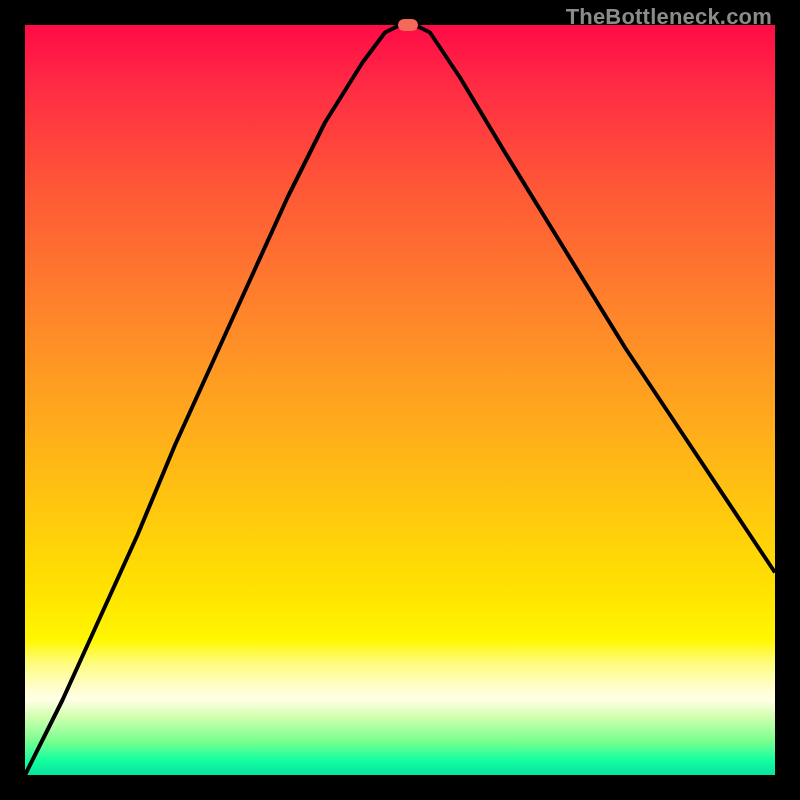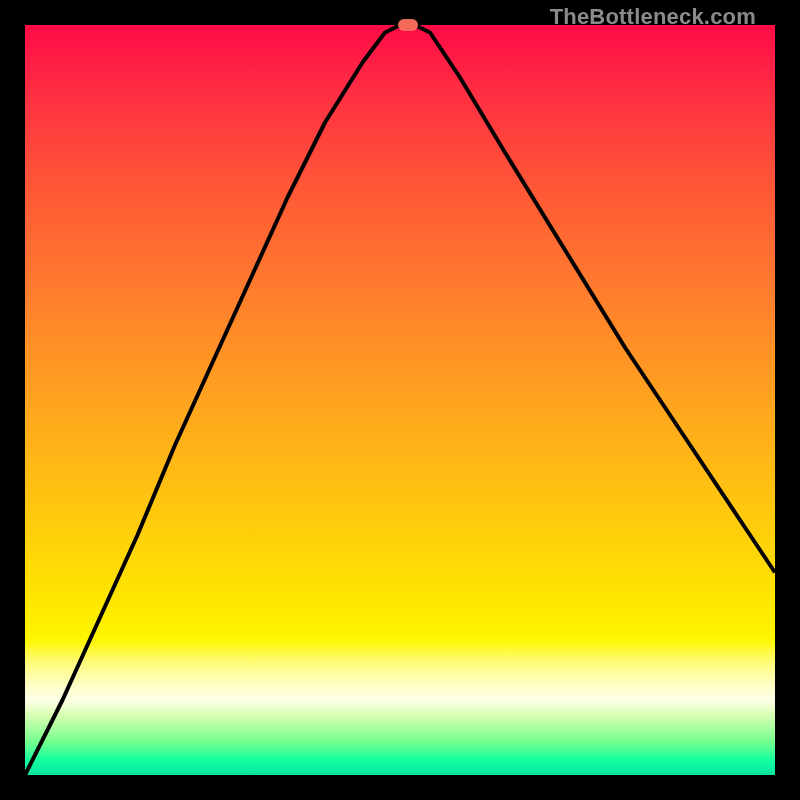--- a/index.html
+++ b/index.html
@@ -68,21 +68,21 @@
     position: absolute;
     width: 20px;
     height: 12px;
     border-radius: 6px;
     background: #f36a5a;
     transform: translate(-50%, -50%);
   }
   .watermark {
     position: absolute;
     top: 4px;
-    right: 44px;
+    right: 28px;
     font: 600 22px "Arial", sans-serif;
     color: #8b8b8a;
     letter-spacing: 0.2px;
   }
 </style>
 </head>
 <body>
 
 <div class="chart-container">
   <div class="watermark">TheBottleneck.com</div>

